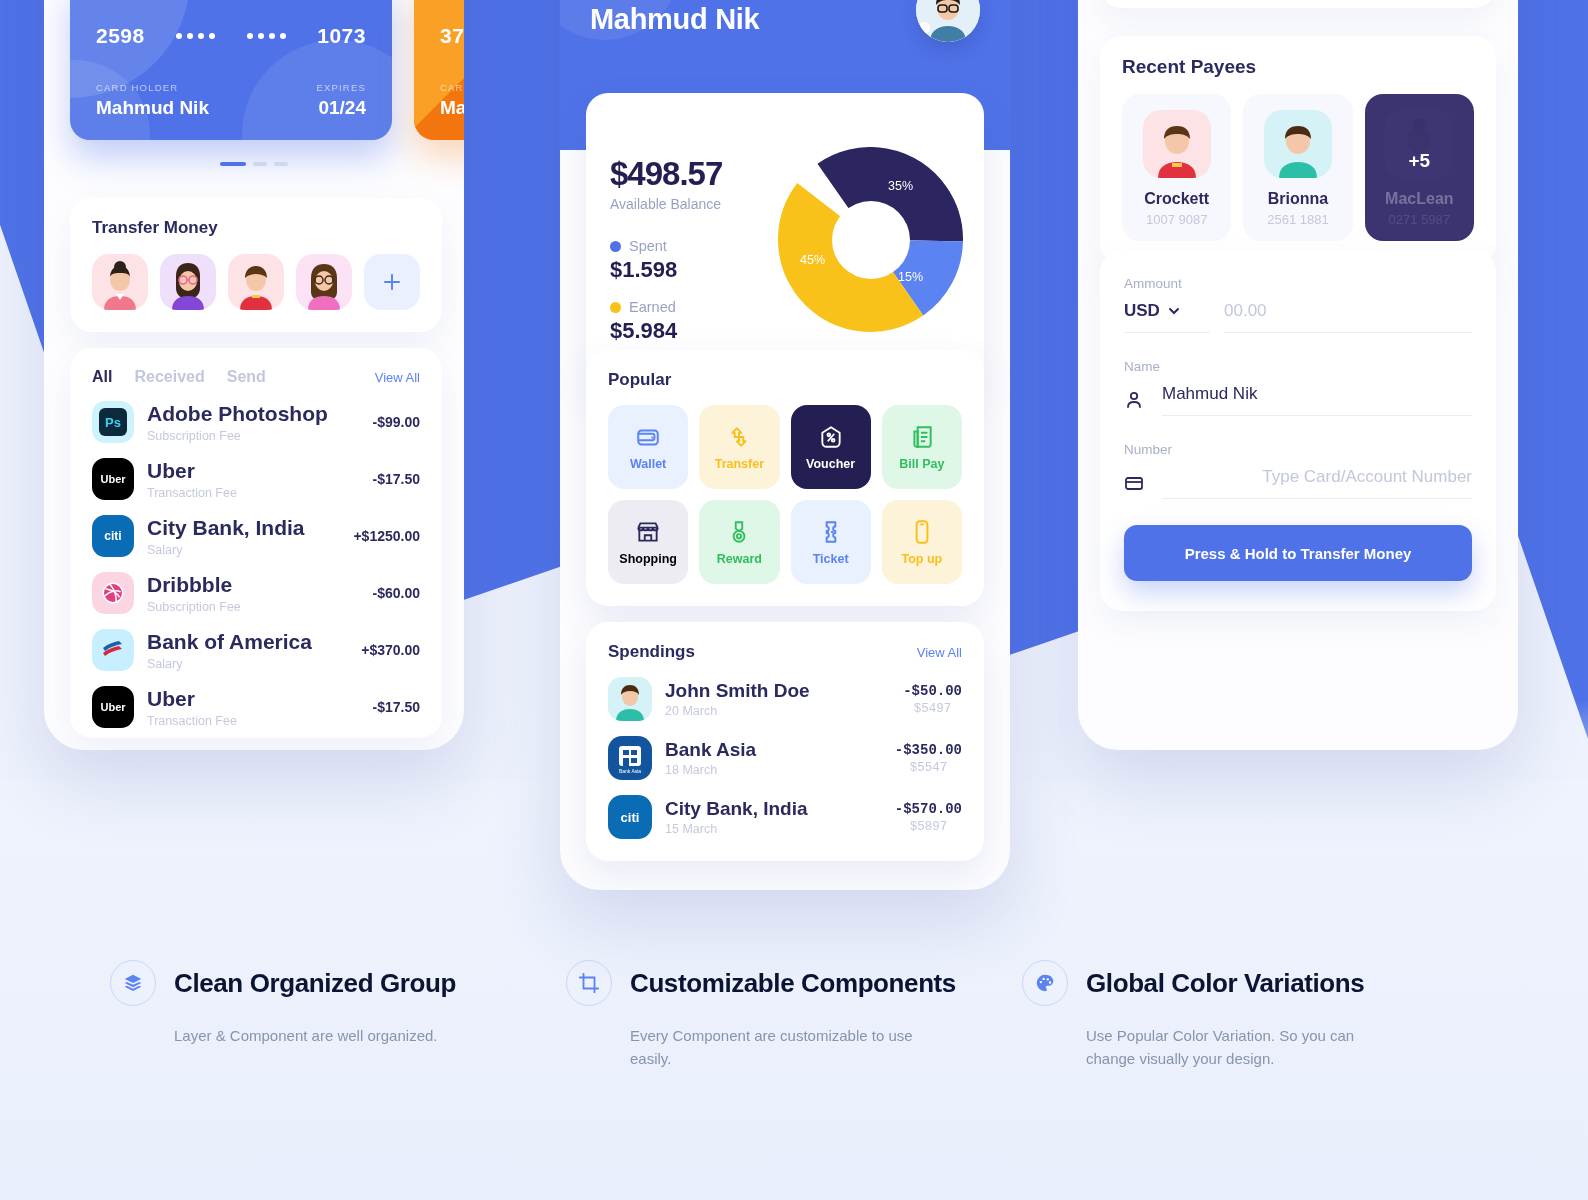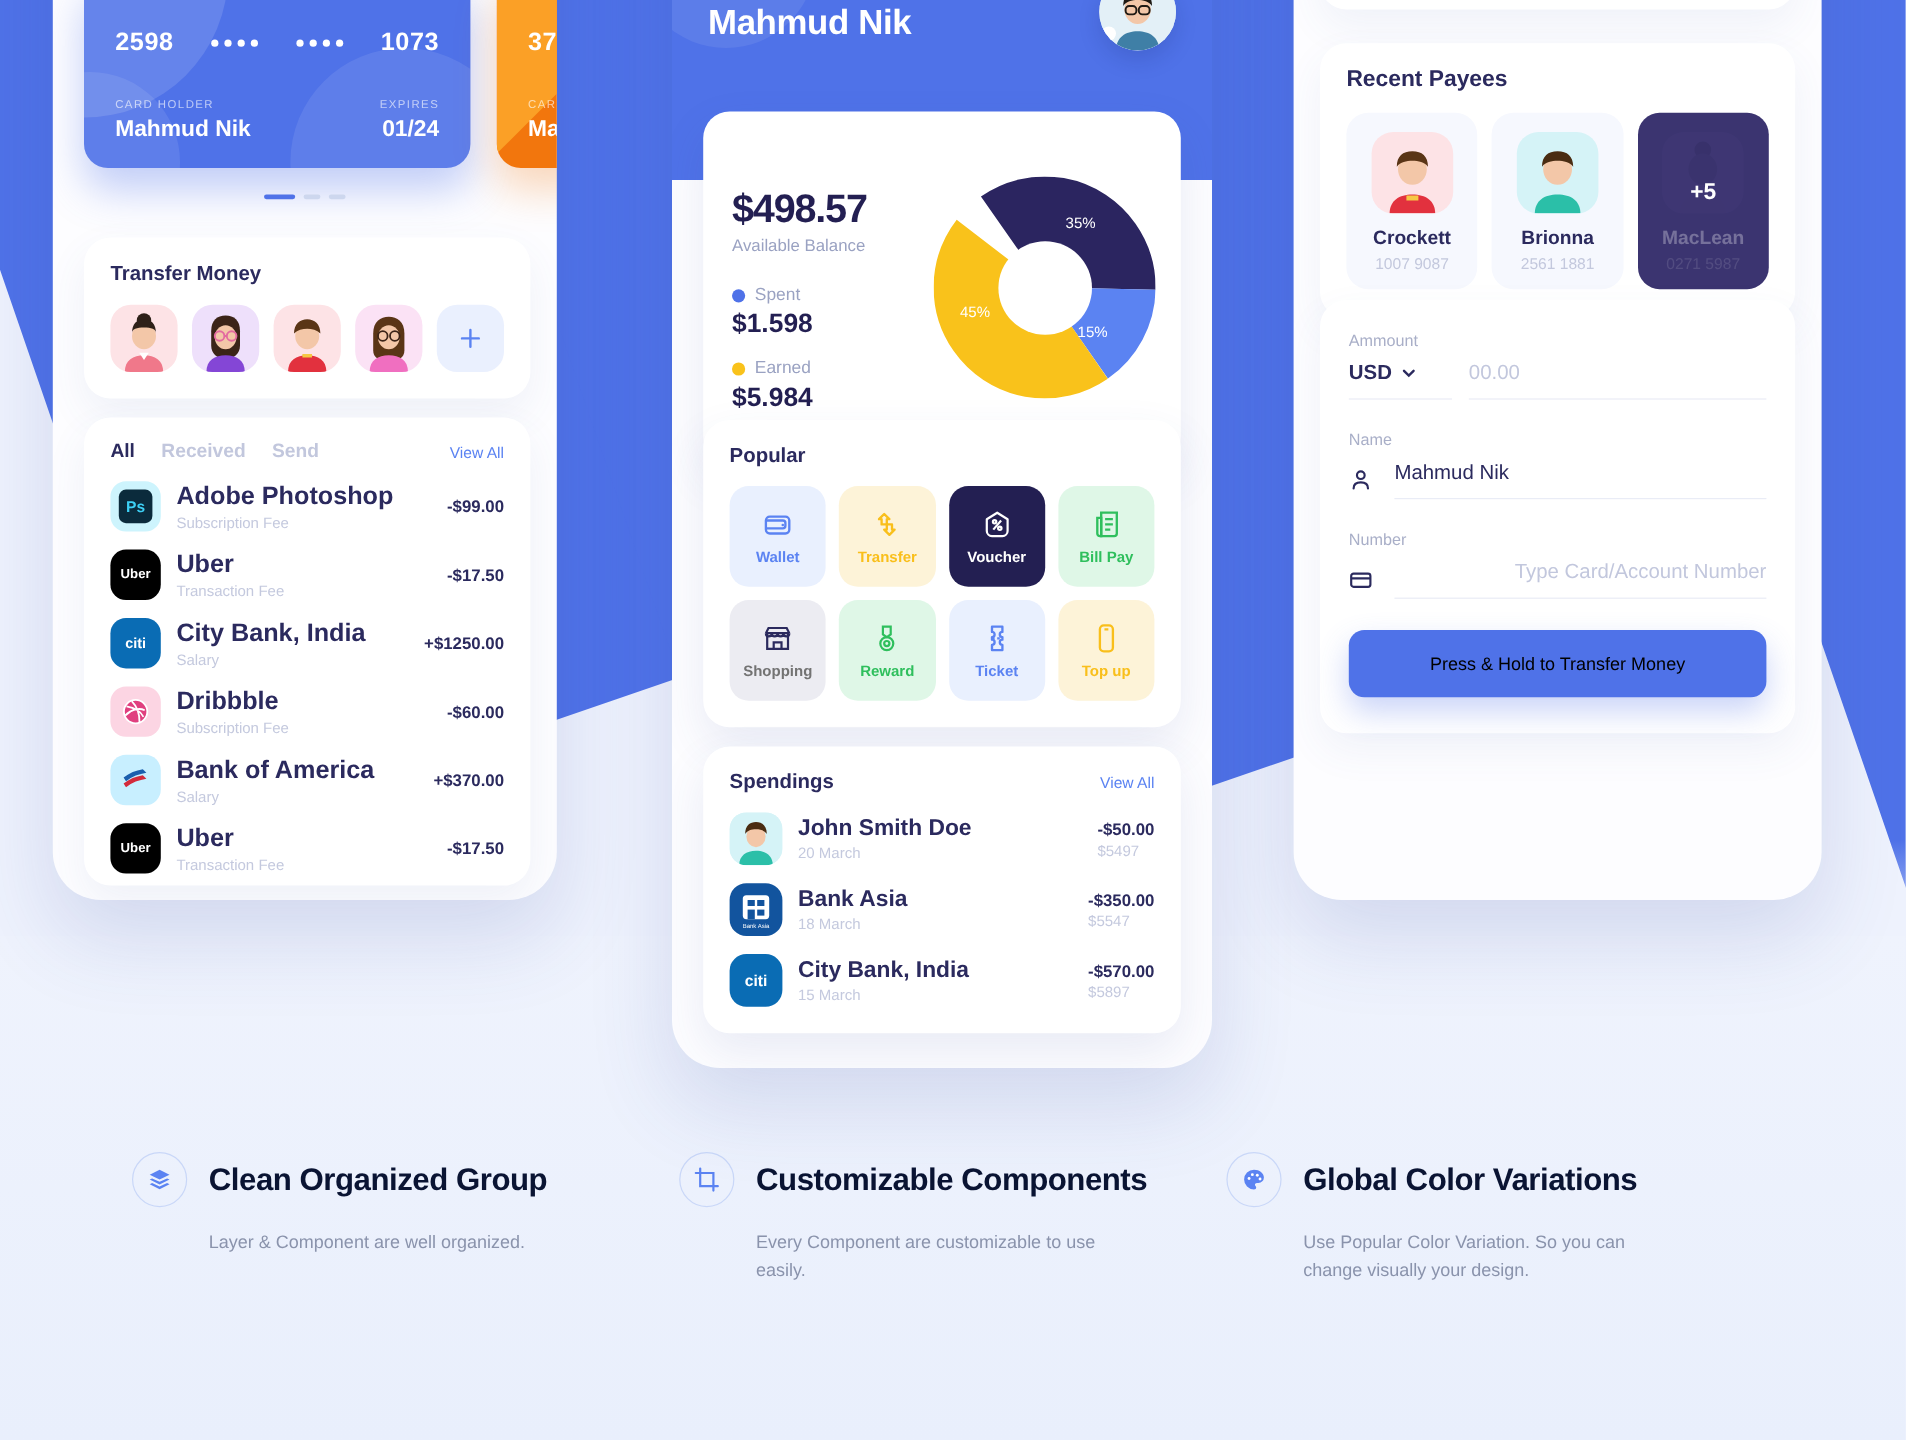--- a/index.html
+++ b/index.html
@@ -162,21 +162,21 @@
   .svc svg { width: 26px; height: 26px; }
   .svc span { font-size: 12.5px; font-weight: bold; }
 
   #spendings-card { top: 872px; padding: 20px 22px 22px; }
   .sp-head { display: flex; align-items: center; gap: 44px; }
   .sp { display: flex; align-items: center; gap: 13px; margin-top: 15px; }
   .sp-icon { width: 44px; height: 44px; border-radius: 14px; flex: none; overflow: hidden;
       display: flex; align-items: center; justify-content: center; }
   .sp-name { font-size: 19px; font-weight: bold; color: #2b2a5e; }
   .sp-date { font-size: 12.5px; color: #c4c9de; margin-top: 2px; }
-  .sp-right { text-align: left; margin-left: auto; }
+  .sp-right { text-align: center; margin-left: auto; font-family: Liberation Mono, monospace; }
   .sp-amt { font-size: 14px; font-weight: bold; color: #2b2a5e; }
   .sp-bal { font-size: 12.5px; color: #c4c9de; margin-top: 3px; }
 
   
   .r-card { position: absolute; left: 22px; width: 396px; background: #fff;
       border-radius: 22px; box-shadow: 0 14px 34px rgba(73,96,168,0.07); }
   #mini-card-panel { top: 100px; height: 158px; padding: 18px 22px; }
 
   #payees-panel { top: 286px; padding: 20px 22px 24px; }
   .payee-row { display: flex; gap: 12px; margin-top: 16px; }
@@ -201,21 +201,21 @@
   .cur b { font-size: 17px; font-weight: bold; color: #2b2a5e; }
   .cur svg { width: 14px; height: 14px; }
   .famt { flex: 1; border-bottom: 1.5px solid #e9ecf6; padding-bottom: 11px;
       font-size: 17px; color: #c2c7dd; }
   .ficon { width: 24px; flex: none; display:flex; }
   .ficon svg { width: 20px; height: 20px; }
   .fline { flex: 1; border-bottom: 1.5px solid #e9ecf6; padding-bottom: 11px; font-size: 17px; }
   .fline.filled { color: #2b2a5e; }
   .fline.ph { color: #c2c7dd; text-align: right; }
   .transfer-btn { margin-top: 10px; height: 56px; border-radius: 13px; background: #4f72e8;
-      color: #000000; font-size: 15px; font-weight: normal; display: flex;
+      color: #ffffff; font-size: 15px; font-weight: bold; display: flex;
       align-items: center; justify-content: center;
       box-shadow: 0 12px 26px rgba(79,114,232,0.30); }
 
   
   .features { position: absolute; left: 0; top: 960px; width: 1588px;
       display: flex; padding: 0 110px; gap: 0; }
   .feature { width: 470px; }
   .feat-head { display: flex; align-items: center; gap: 18px; }
   .feat-ic { width: 46px; height: 46px; border-radius: 50%; border: 1.5px solid #c9d7f8;
       display: flex; align-items: center; justify-content: center; flex: none; }
@@ -520,21 +520,21 @@
 
       <div class="svc" style="background:#dff7e7;color:#2fbf5d">
         <svg viewBox="0 0 24 24" fill="none" stroke="#2fbf5d" stroke-width="1.8">
               <path d="M8 3h12v16a2 2 0 01-2 2H8z"></path>
               <path d="M5 7h3v14H7a2 2 0 01-2-2z"></path>
               <path d="M11 8h6M11 12h6M11 16h4"></path>
             </svg>
         <span>Bill Pay</span>
       </div>
 
-      <div class="svc" style="background:#ececf2;color:#737373">
+      <div class="svc" style="background:#ececf2;color:#000000">
         <svg viewBox="0 0 24 24" fill="none" stroke="#2b2a5e" stroke-width="1.7">
               <path d="M3 8l2-4h14l2 4"></path>
               <path d="M4 8h16v12H4z"></path>
               <path d="M3 8c0 1.5 1 2.5 2.2 2.5S7.5 9.5 7.5 8M7.5 8c0 1.5 1 2.5 2.2 2.5S12 9.5 12 8m0 0c0 1.5 1 2.5 2.3 2.5S16.5 9.5 16.5 8m0 0c0 1.5 1 2.5 2.2 2.5S21 9.5 21 8"></path>
               <path d="M9 20v-5h6v5"></path>
             </svg>
         <span>Shopping</span>
       </div>
 
       <div class="svc" style="background:#dff7e7;color:#2fbf5d">

